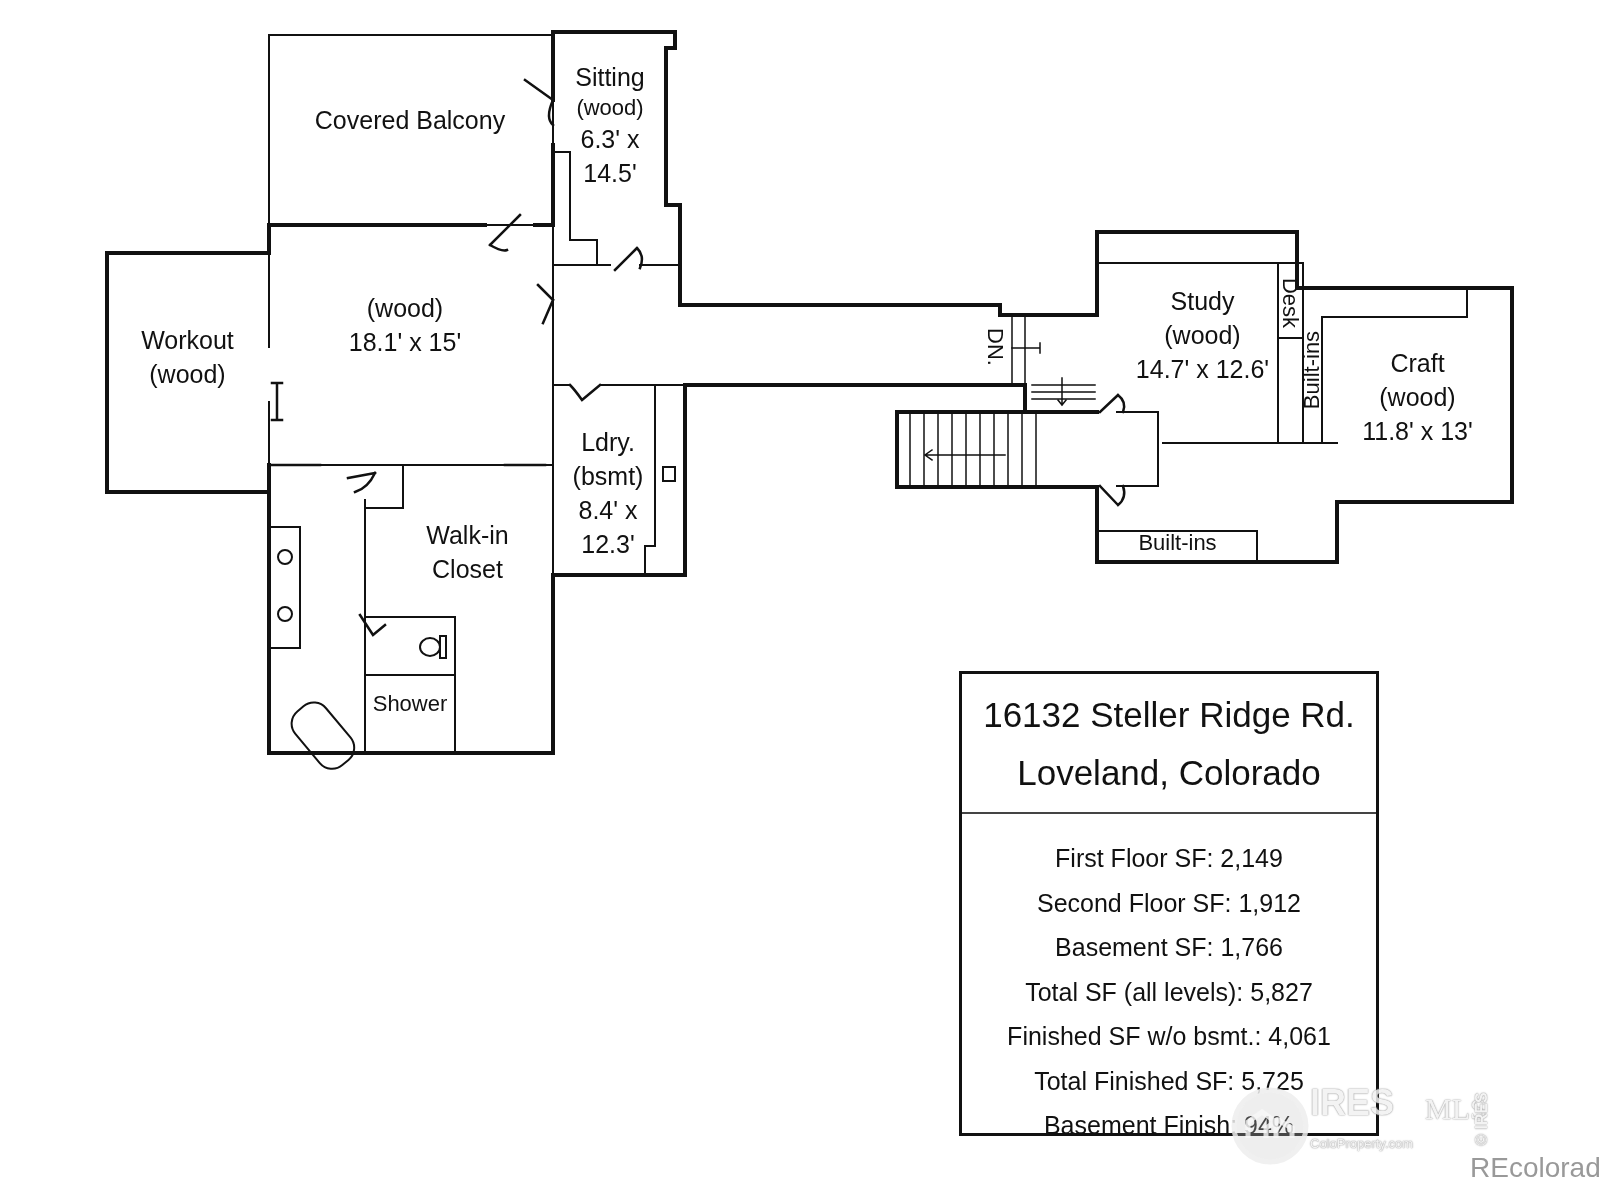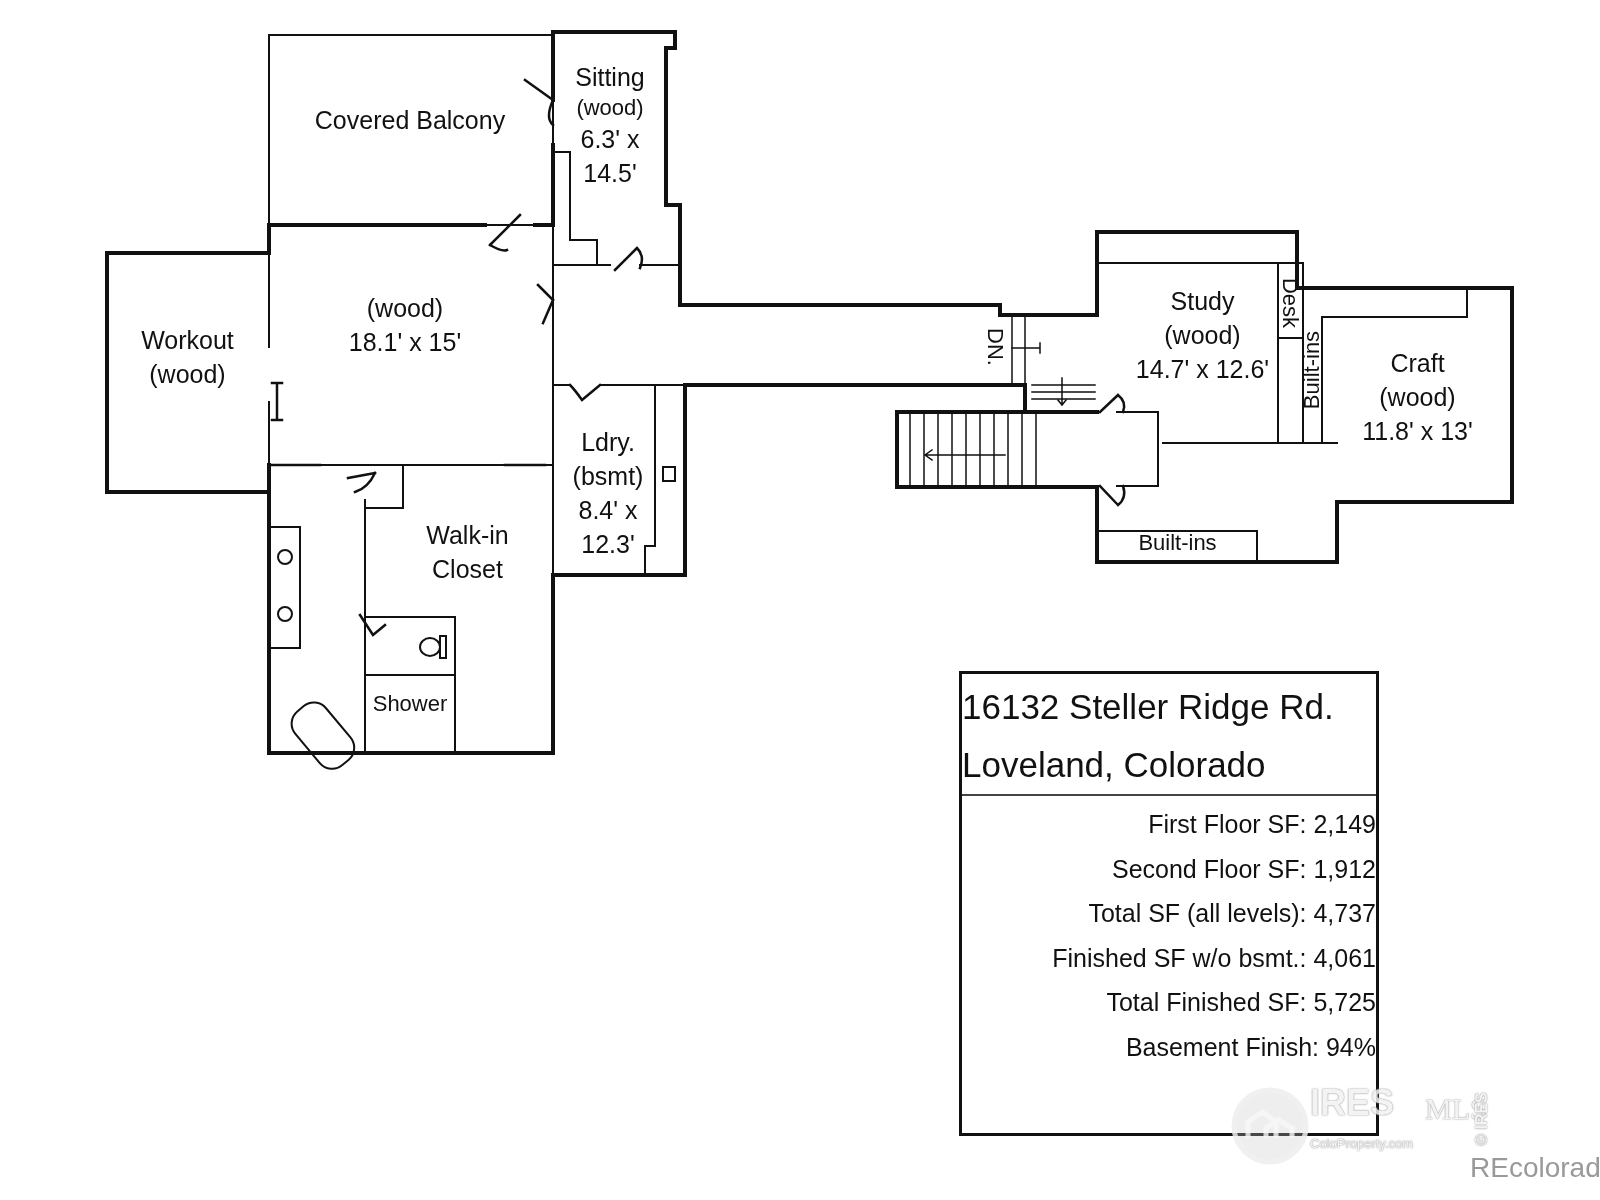--- a/index.html
+++ b/index.html
@@ -3,23 +3,23 @@
 <meta charset="utf-8">
 <style>
   html, body { margin:0; padding:0; background:#ffffff; }
   body { width:1600px; height:1200px; position:relative; overflow:hidden; font-family:"Liberation Sans", sans-serif; color:#111; }
   #plan { position:absolute; left:0; top:0; }
   .room-label { position:absolute; text-align:center; font-size:25px; line-height:34px; color:#111; white-space:nowrap; }
   .small-label { font-size:22px; line-height:28px; }
   .vert { transform:rotate(90deg); transform-origin:center center; font-size:22px; }
   .vert-ccw { transform:rotate(-90deg); transform-origin:center center; font-size:22px; }
   .infobox { position:absolute; left:959px; top:671px; width:420px; height:465px; border:3px solid #111; box-sizing:border-box; background:#fff; }
-  .info-head { height:122px; border-bottom:2px solid #444; padding-top:4px; box-sizing:border-box; }
+  .info-head { height:140px; border-bottom:2px solid #444; text-align:center; padding-top:12px; box-sizing:border-box; }
   .info-head div { font-size:35px; line-height:58px; }
-  .info-body { text-align:right; padding-top:6px; }
+  .info-body { text-align:center; padding-top:22px; }
   .info-row { font-size:25px; line-height:44.5px; }
   .watermark { position:absolute; left:1230px; top:1080px; width:360px; height:110px; opacity:.85; }
   .wm-text { position:absolute; color:#f2f2f2; text-shadow:0 0 2px #999, 0 0 1px #777; }
 </style>
 </head>
 <body>
 
 <svg id="plan" width="1600" height="1200" viewBox="0 0 1600 1200">
   <g stroke="#111" fill="none" stroke-linecap="square">
 
@@ -148,21 +148,22 @@
 <div class="room-label vert" style="left:970px;top:330px;width:50px;">DN.</div>
 
 <div class="infobox">
   <div class="info-head">
     <div>16132 Steller Ridge Rd.</div>
     <div>Loveland, Colorado</div>
   </div>
   <div class="info-body">
     <div class="info-row">First Floor SF: 2,149</div>
     <div class="info-row">Second Floor SF: 1,912</div>
-    <div class="info-row">Total SF (all levels): 4,737</div>
+    <div class="info-row">Basement SF: 1,766</div>
+    <div class="info-row">Total SF (all levels): 5,827</div>
     <div class="info-row">Finished SF w/o bsmt.: 4,061</div>
     <div class="info-row">Total Finished SF: 5,725</div>
     <div class="info-row">Basement Finish: 94%</div>
   </div>
 </div>
 
 <div class="watermark">
   <svg width="80" height="80" style="position:absolute;left:0;top:6px;" viewBox="0 0 80 80">
     <circle cx="40" cy="40" r="36" fill="rgba(200,200,200,0.35)" stroke="#eee" stroke-width="5"></circle>
     <path d="M18 52 V36 L32 26 L46 36 V52 M36 52 V42 L48 34 L62 42 V52" fill="none" stroke="#f5f5f5" stroke-width="5"></path>

